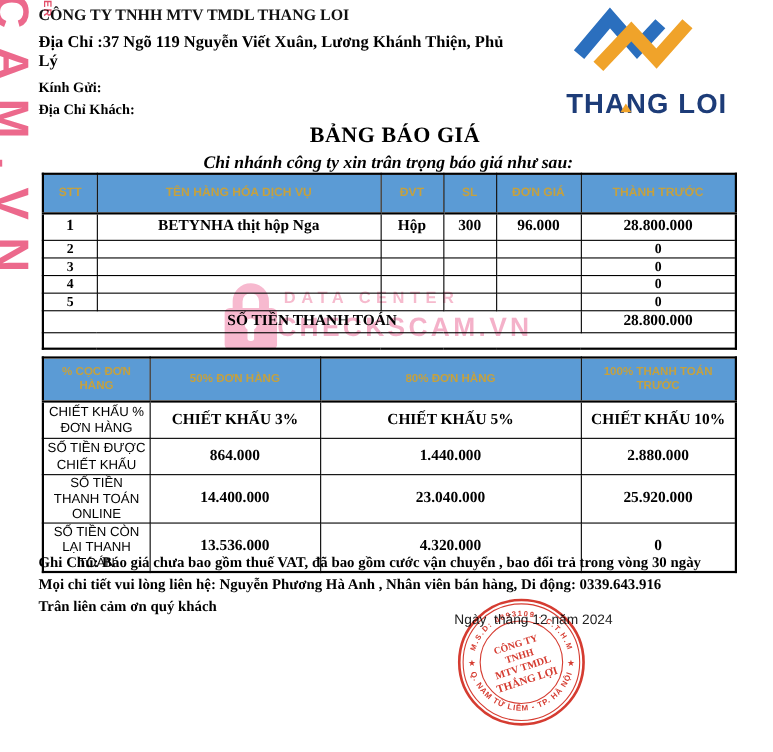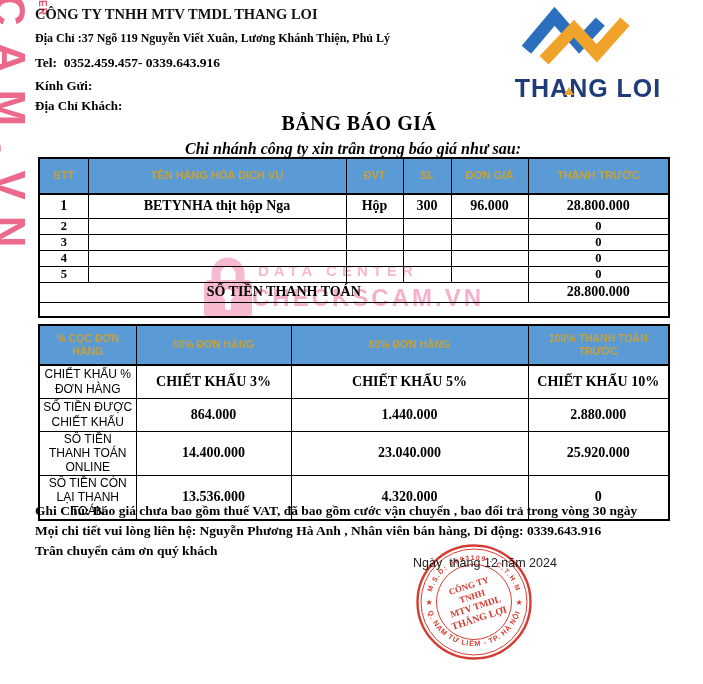--- a/index.html
+++ b/index.html
@@ -5,28 +5,28 @@
   html,body{margin:0;padding:0;background:#fff;}
   .page{
     position:relative;width:703px;height:684px;background:#ffffff;
     font-family:"Liberation Serif",serif;color:#000;overflow:hidden;
   }
   .pre{white-space:pre-wrap;}
 
   
   .header-block{position:absolute;left:35px;top:6px;width:440px;}
   .company-name{font-size:14.5px;font-weight:bold;color:#111;}
-  .company-address{font-size:12px;font-weight:bold;margin-top:8px;}
+  .company-address{font-size:15px;font-weight:bold;margin-top:8px;}
   .company-tel{font-size:13.5px;font-weight:bold;margin-top:9px;}
   .greeting{font-size:13px;font-weight:bold;margin-top:7px;}
   .cust-address{font-size:13px;font-weight:bold;margin-top:4px;}
 
   
   .logo{position:absolute;left:498px;top:4px;width:180px;text-align:center;}
-  .logo-text{position:relative;display:inline-block;margin-top:0px;
+  .logo-text{position:relative;display:inline-block;margin-top:6px;
     font-family:"Liberation Sans",sans-serif;font-weight:bold;font-size:25px;
     color:#1D3C78;letter-spacing:1px;}
   .logo-a-tri{position:absolute;left:49px;top:13px;width:0;height:0;
     border-left:5px solid transparent;border-right:5px solid transparent;
     border-bottom:8px solid #F0A32A;}
 
   
   .doc-title{position:absolute;left:9px;top:112px;width:700px;text-align:center;
     font-size:20px;font-weight:bold;letter-spacing:.5px;}
   .doc-subtitle{position:absolute;left:3px;top:140px;width:700px;text-align:center;
@@ -92,21 +92,20 @@
       <circle cx="24" cy="43" r="5.5" fill="#fff"></circle>
       <rect x="21" y="45" width="6" height="13" rx="2.5" fill="#fff"></rect>
     </svg>
   </div>
   <div class="wm wm-line2">CHECKSCAM.VN</div>
   <div class="wm wm-line1">DATA CENTER</div>
 
   <div class="header-block">
     <div class="company-name">CÔNG TY TNHH MTV TMDL THANG LOI</div>
     <div class="company-address">Địa Chỉ :37 Ngõ 119 Nguyễn Viết Xuân, Lương Khánh Thiện, Phủ Lý</div>
-    <div class="company-tel pre">Tel:  0352.459.457- 0339.643.916</div>
     <div class="greeting">Kính Gửi:</div>
     <div class="cust-address">Địa Chỉ Khách:</div>
   </div>
 
   <div class="logo">
     <svg width="150" height="66" viewBox="0 0 160 75">
       <polyline points="10,52 42,14 70,46 94,20" fill="none" stroke="#2B6FBE" stroke-width="14" stroke-linecap="butt" stroke-linejoin="miter"></polyline>
       <polyline points="30,64 64,28 90,56 122,20" fill="none" stroke="#F0A32A" stroke-width="14" stroke-linecap="butt" stroke-linejoin="miter"></polyline>
     </svg>
     <div class="logo-text">
@@ -223,21 +222,21 @@
       <td class="pay-val">13.536.000</td>
       <td class="pay-val">4.320.000</td>
       <td class="pay-val">0</td>
     </tr>
   </tbody>
     </table>
 
   <div class="notes">
     <div>Ghi Chú: Báo giá chưa bao gồm thuế VAT, đã bao gồm cước vận chuyển , bao đổi trả trong vòng 30 ngày</div>
     <div>Mọi chi tiết vui lòng liên hệ: Nguyễn Phương Hà Anh , Nhân viên bán hàng, Di động: 0339.643.916</div>
-    <div>Trân chuyển cảm ơn quý khách</div>
+    <div>Trân liên cảm ơn quý khách</div>
   </div>
 
   <div class="signature">
     <div class="sig-date pre">Ngày  tháng 12 năm 2024</div>
   </div>
 
   <svg class="stamp" width="120" height="122" viewBox="0 0 120 120">
     <defs>
       <path id="arcT" d="M 16,62 A 44,44 0 1 1 104,62" fill="none"></path>
       <path id="arcB" d="M 12,56 A 48,48 0 0 0 108,56" fill="none"></path>

